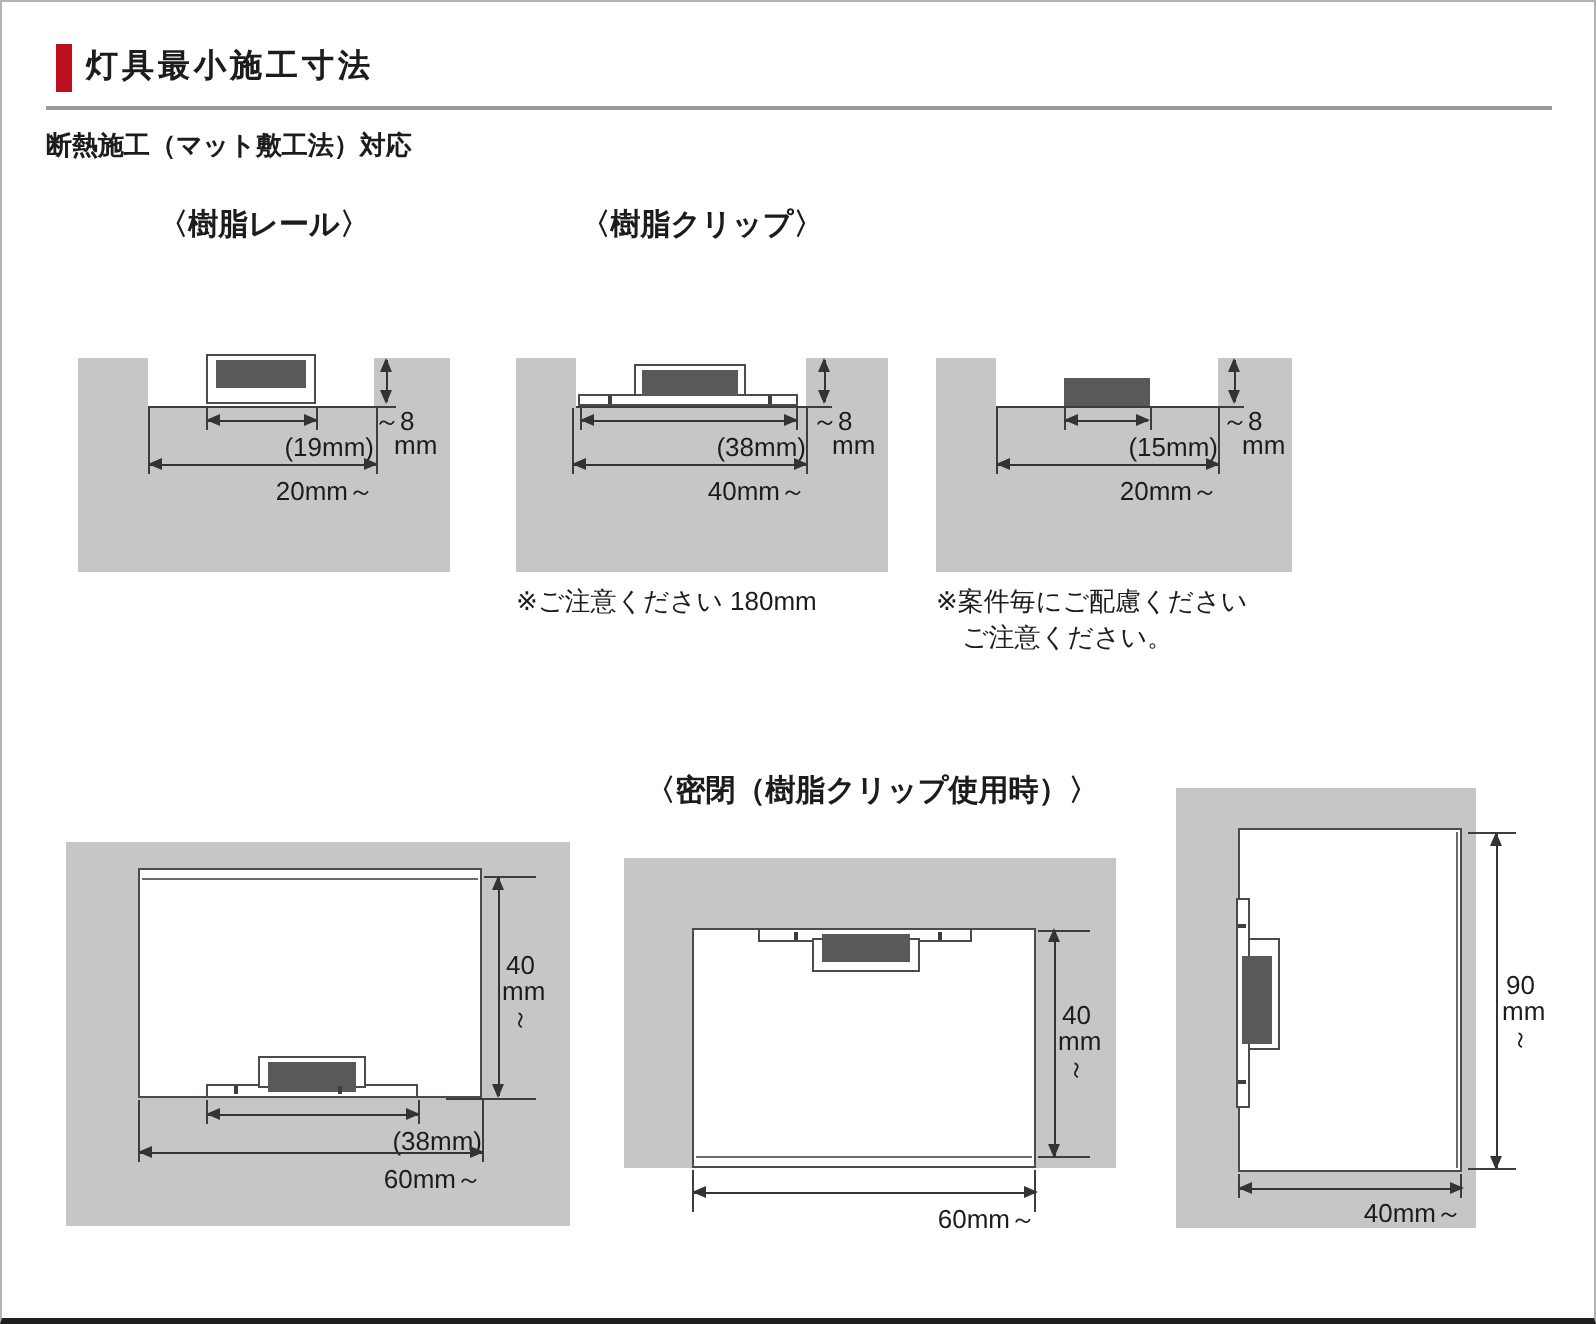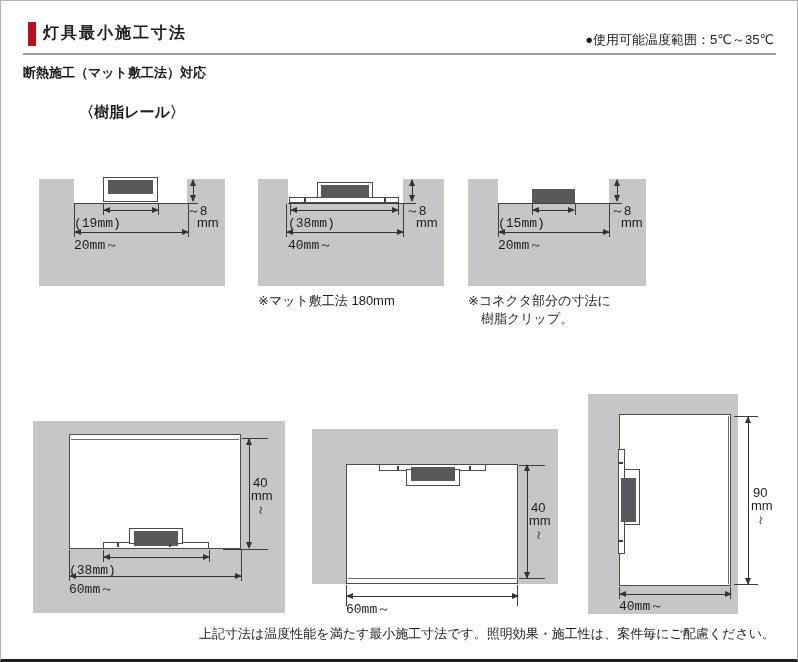--- a/index.html
+++ b/index.html
@@ -30,37 +30,37 @@
   .hdim::before { content:""; position:absolute; left:-1px; top:-3px; width:0; height:0;
     border-right:7px solid #333; border-top:3.5px solid transparent; border-bottom:3.5px solid transparent; }
   .hdim::after { content:""; position:absolute; right:-1px; top:-3px; width:0; height:0;
     border-left:7px solid #333; border-top:3.5px solid transparent; border-bottom:3.5px solid transparent; }
   .vdim { width:1.2px; background:#333; }
   .vdim::before { content:""; position:absolute; top:-1px; left:-3px; width:0; height:0;
     border-bottom:7px solid #333; border-left:3.5px solid transparent; border-right:3.5px solid transparent; }
   .vdim::after { content:""; position:absolute; bottom:-1px; left:-3px; width:0; height:0;
     border-top:7px solid #333; border-left:3.5px solid transparent; border-right:3.5px solid transparent; }
   .dlabel { font-size:13px; line-height:1.1; white-space:nowrap; }
-  .tc { text-align:left;font-family:Liberation Mono, monospace; }
+  .tc { text-align:right; }
   .note { font-size:13px; white-space:nowrap; }
   .rot { display:inline-block; transform:rotate(90deg); }
   .footer { font-size:13px; white-space:nowrap; }
 </style>
 </head>
 <body>
 
 <div id="page">
 
   <div class="abs redbar" style="left:27px;top:21px;width:8px;height:24px;"></div>
   <div class="abs h-title" style="left:42px;top:22px;">灯具最小施工寸法</div>
-  <div class="abs h-temp" style="right:23px;top:30px;">●使用可能温度範囲：5℃～35℃</div>
   <div class="abs rule" style="left:22px;top:52px;width:753px;height:1.5px;"></div>
   <div class="abs sec-title" style="left:38px;top:102px;width:186px;">〈樹脂レール〉</div>
 
   <div class="abs subtitle" style="left:22px;top:63px;">断熱施工（マット敷工法）対応</div>
+  <div class="abs sec-title" style="left:257px;top:102px;width:186px;">〈樹脂クリップ〉</div>
 
   <div class="abs" style="left:38px;top:178px;width:186px;height:107px;">
     <div class="abs block" style="left:0;top:0;width:186px;height:107px;"></div>
     <div class="abs notch" style="left:35px;top:0;width:113px;height:23.5px;"></div>
     <div class="abs ln" style="left:35px;top:23.5px;width:124px;height:1.3px;"></div>
     <div class="abs outline" style="left:64px;top:-2px;width:55px;height:25px;"></div>
     <div class="abs fx" style="left:69px;top:1px;width:45px;height:14px;"></div>
     <div class="abs vdim" style="left:154px;top:1px;height:21px;"></div>
     <div class="abs dlabel" style="left:148px;top:25px;">～8</div>
     <div class="abs dlabel" style="left:158px;top:37px;">mm</div>
@@ -88,42 +88,43 @@
     <div class="abs dlabel" style="left:158px;top:37px;">mm</div>
     <div class="abs ln" style="left:32px;top:25px;width:1px;height:11px;"></div>
     <div class="abs ln" style="left:140px;top:25px;width:1px;height:11px;"></div>
     <div class="abs hdim" style="left:33px;top:31px;width:107px;"></div>
     <div class="abs dlabel tc" style="left:30px;top:38px;width:115px;">(38mm)</div>
     <div class="abs ln" style="left:28px;top:25px;width:1px;height:33px;"></div>
     <div class="abs ln" style="left:145px;top:25px;width:1px;height:33px;"></div>
     <div class="abs hdim" style="left:29px;top:53px;width:116px;"></div>
     <div class="abs dlabel tc" style="left:30px;top:60px;width:115px;">40mm～</div>
   </div>
-  <div class="abs note" style="left:257px;top:291px;">※マット敷工法 180mm</div>
+  <div class="abs note" style="left:257px;top:291px;">※ご注意ください 180mm</div>
 
   <div class="abs" style="left:467px;top:178px;width:178px;height:107px;">
     <div class="abs block" style="left:0;top:0;width:178px;height:107px;"></div>
     <div class="abs notch" style="left:30px;top:0;width:111px;height:23.5px;"></div>
     <div class="abs ln" style="left:30px;top:23.5px;width:124px;height:1.3px;"></div>
     <div class="abs fx" style="left:64px;top:10px;width:43px;height:13.5px;"></div>
     <div class="abs vdim" style="left:149px;top:1px;height:21px;"></div>
     <div class="abs dlabel" style="left:143px;top:25px;">～8</div>
     <div class="abs dlabel" style="left:153px;top:37px;">mm</div>
     <div class="abs ln" style="left:64px;top:25px;width:1px;height:11px;"></div>
     <div class="abs ln" style="left:107px;top:25px;width:1px;height:11px;"></div>
     <div class="abs hdim" style="left:65px;top:31px;width:41px;"></div>
     <div class="abs dlabel tc" style="left:30px;top:38px;width:111px;">(15mm)</div>
     <div class="abs ln" style="left:30px;top:25px;width:1px;height:33px;"></div>
     <div class="abs ln" style="left:141px;top:25px;width:1px;height:33px;"></div>
     <div class="abs hdim" style="left:31px;top:53px;width:110px;"></div>
     <div class="abs dlabel tc" style="left:30px;top:60px;width:111px;">20mm～</div>
   </div>
-  <div class="abs note" style="left:467px;top:291px;">※コネクタ部分の寸法に</div>
-  <div class="abs note" style="left:480px;top:309px;">樹脂クリップ。</div>
+  <div class="abs note" style="left:467px;top:291px;">※案件毎にご配慮ください</div>
+  <div class="abs note" style="left:480px;top:309px;">ご注意ください。</div>
 
+  <div class="abs sec-title" style="left:280px;top:385px;width:310px;">〈密閉（樹脂クリップ使用時）〉</div>
 
   <div class="abs" style="left:32px;top:420px;width:270px;height:192px;">
     <div class="abs block" style="left:0;top:0;width:252px;height:192px;"></div>
     <div class="abs cavity" style="left:36px;top:13px;width:172px;height:115px;"></div>
     <div class="abs thinln" style="left:38px;top:18px;width:168px;height:1.1px;"></div>
     <div class="abs outline" style="left:70px;top:121px;width:106px;height:6.5px;"></div>
     <div class="abs outline" style="left:96px;top:106.5px;width:54px;height:16px;"></div>
     <div class="abs fx" style="left:101px;top:110px;width:44px;height:14.5px;"></div>
     <div class="abs ln" style="left:84px;top:122px;width:1.5px;height:4px;"></div>
     <div class="abs ln" style="left:136px;top:122px;width:1.5px;height:4px;"></div>
@@ -178,15 +179,14 @@
     <div class="abs vdim" style="left:160px;top:23px;height:167px;"></div>
     <div class="abs dlabel" style="left:165px;top:92px;">90</div>
     <div class="abs dlabel" style="left:163px;top:105px;">mm</div>
     <div class="abs dlabel rot" style="left:166px;top:119px;">～</div>
     <div class="abs ln" style="left:31px;top:193px;width:1px;height:12px;"></div>
     <div class="abs ln" style="left:142px;top:193px;width:1px;height:12px;"></div>
     <div class="abs hdim" style="left:32px;top:200px;width:111px;"></div>
     <div class="abs dlabel tc" style="left:31px;top:206px;width:112px;">40mm～</div>
   </div>
 
-  <div class="abs footer" style="right:22px;top:624px;">上記寸法は温度性能を満たす最小施工寸法です。照明効果・施工性は、案件毎にご配慮ください。</div>
 
 </div>
 
 </body></html>

